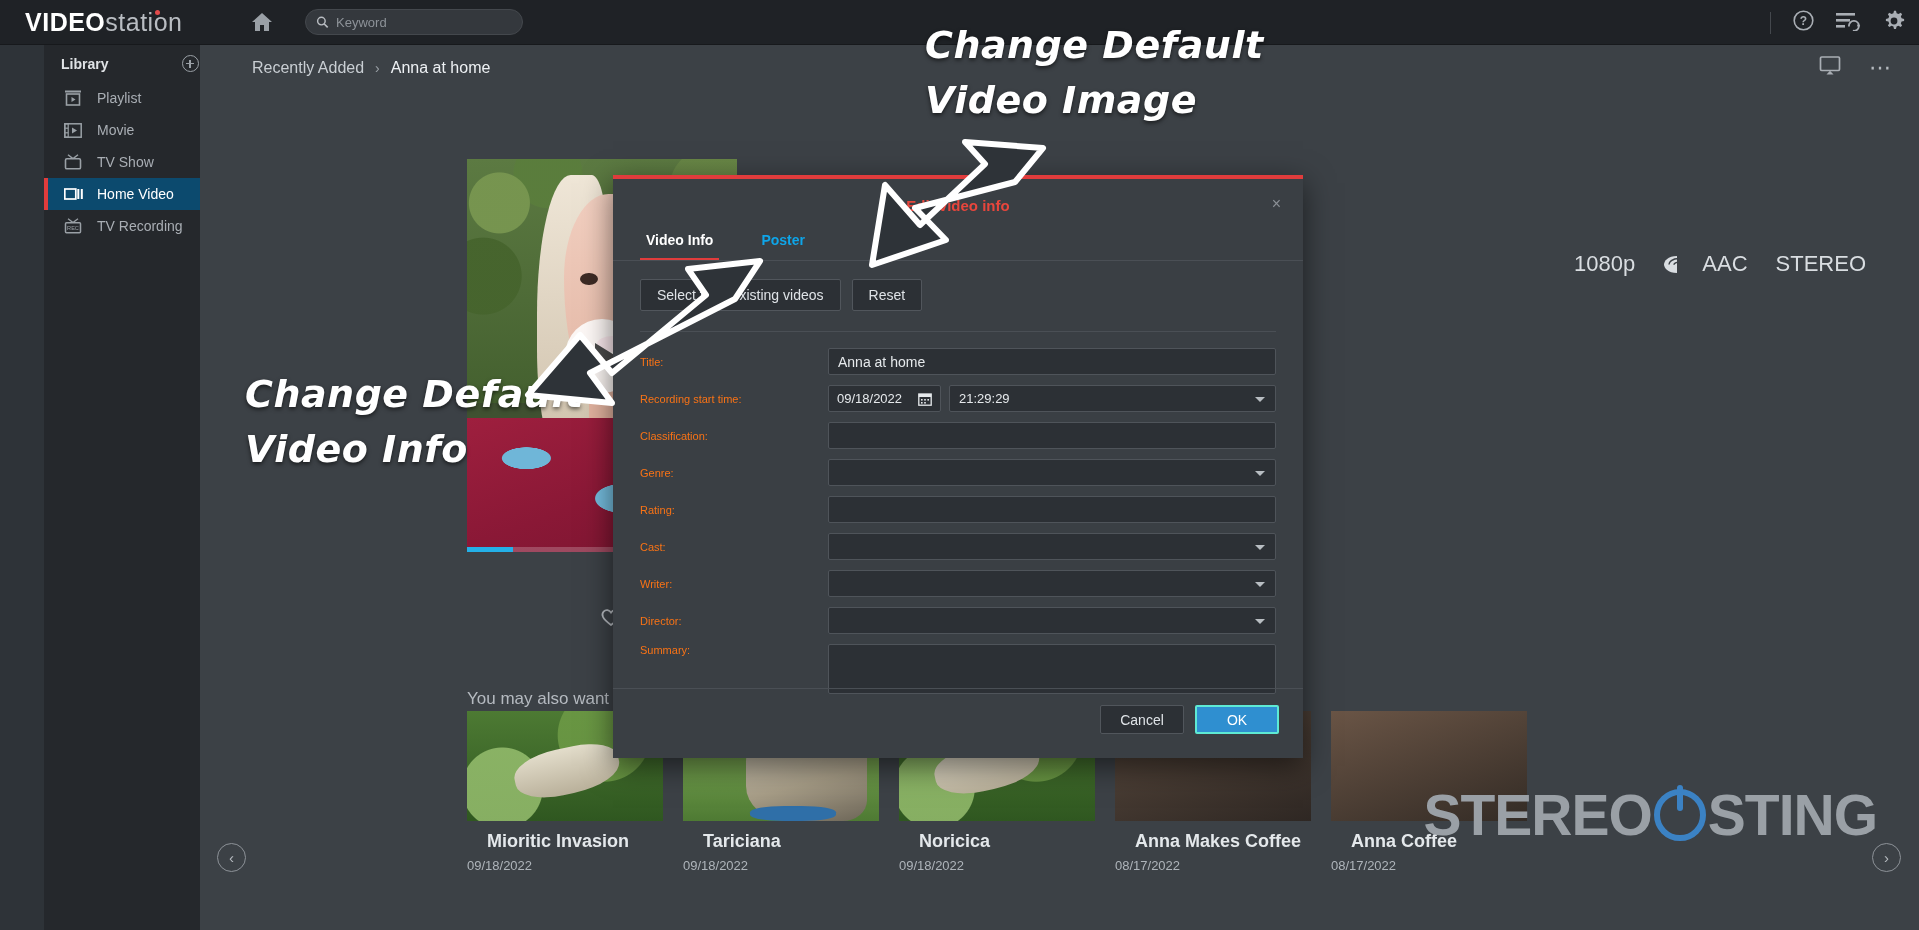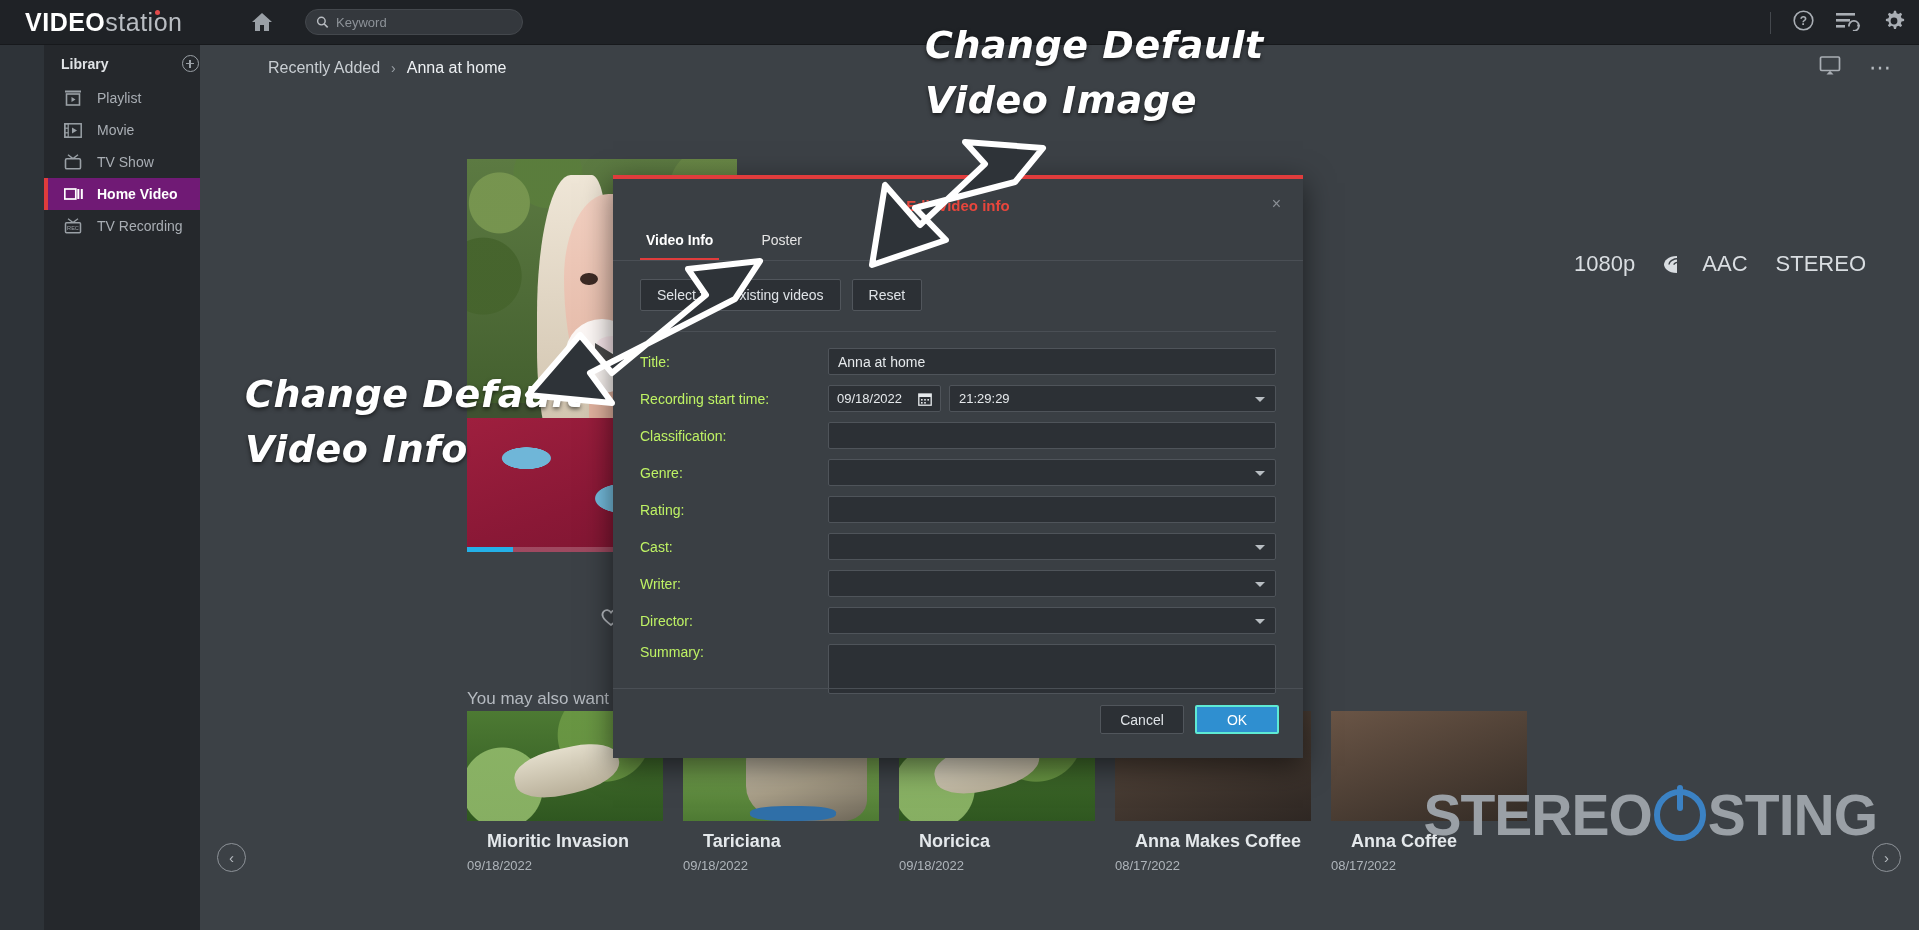--- a/index.html
+++ b/index.html
@@ -59,32 +59,32 @@
   }
   .lib-head .plus:before { left: 3.5px; top: 6.7px; width: 8px; height: 1.5px; }
   .lib-head .plus:after  { top: 3.5px; left: 6.7px; height: 8px; width: 1.5px; }
   .lib-head .dots { color: #9aa0a6; font-size: 17px; letter-spacing: 1.5px; line-height: 8px; }
 
   .nav-item {
     height: 32px; display: flex; align-items: center; padding-left: 20px;
     color: #a9aeb4; font-size: 14px; position: relative; cursor: pointer;
   }
   .nav-item .nicon { width: 22px; display:flex; align-items:center; justify-content:flex-start; margin-right: 11px; }
-  .nav-item.active { background: #701a75; color: #ffffff; font-weight: bold; }
+  .nav-item.active { background: #0c4a6e; color: #ffffff; font-weight: normal; }
   .nav-item.active:before {
     content:""; position:absolute; left:0; top:0; width:4px; height:32px; background:#e03c3c;
   }
 
   
   .main {
     position: absolute; top: 45px; left: 200px; width: 1719px; height: 885px;
     background: #3c4146;
   }
   .crumb-row {
-    height: 46px; display: flex; align-items: center; padding-left: 68px;
+    height: 46px; display: flex; align-items: center; padding-left: 52px;
     font-size: 16px; color: #c9ced3;
   }
   .crumb-row .sep { margin: 0 11px; color: #9aa0a6; font-size: 14px; }
   .crumb-row .cur { color: #eef1f4; }
   .crumb-right { position:absolute; right: 26px; top: 0; height: 46px; display:flex; align-items:center; gap: 26px; }
   .crumb-right .dots { color:#b6bbc0; font-size: 22px; letter-spacing: 2px; line-height: 10px; }
 
   .content { position: relative; width: 1719px; height: 839px; }
 
   
@@ -192,32 +192,32 @@
       background:#3b82c4; border-radius: 3px; }
   .dialog {
     position: absolute; left: 613px; top: 175px; width: 690px; height: 583px;
     background: #3a3f44; border-top: 4px solid #e03c3c;
     box-shadow: 0 8px 28px rgba(0,0,0,.55);
   }
   .dlg-head { height: 53px; position: relative; display:flex; align-items:center; justify-content:center; }
   .dlg-title { color: #e8463c; font-size: 15px; font-weight: bold; }
   .dlg-close { position:absolute; right: 22px; top: 16px; color:#8b9096; font-size: 16px; cursor: pointer; }
   .tabs { display: flex; padding-left: 27px; border-bottom: 1px solid #4a4f55; }
-  .tab { padding: 0 6px 10px 6px; margin-right: 36px; color: #e5e5e5; font-size: 14px; cursor: pointer; }
+  .tab { padding: 0 6px 10px 6px; margin-right: 36px; color: #0ea5e9; font-size: 14px; cursor: pointer; font-weight: bold; }
   .tab.active { color: #ffffff; font-weight: bold; border-bottom: 2px solid #e03c3c; }
   .dlg-body { padding: 18px 27px 0 27px; }
   .btnrow { display: flex; gap: 11px; margin-bottom: 20px; }
   .sbtn {
     background: #2c3035; border: 1px solid #51565c; color: #dfe3e7;
     font-size: 14px; padding: 7px 16px; border-radius: 2px; cursor: pointer;
     font-family: "Liberation Sans", sans-serif;
   }
   .divline { height:1px; background:#4a4f55; margin: 0 0 16px 0; }
   .frow { display: flex; align-items: center; margin-bottom: 10px; }
-  .flabel { width: 188px; color: #bef264; font-size: 14px; }
+  .flabel { width: 188px; color: #f97316; font-size: 11px; }
   .fctl { flex: 1; }
   .finput {
     width: 100%; height: 27px; background: #2c3035; border: 1px solid #4f545a;
     border-radius: 2px; color: #e6e9ec; font-size: 14px; padding: 0 9px;
     font-family: "Liberation Sans", sans-serif; outline: none;
   }
   .fselect {
     width: 100%; height: 27px; background: #2c3035; border: 1px solid #4f545a;
     border-radius: 2px; position: relative;
   }

